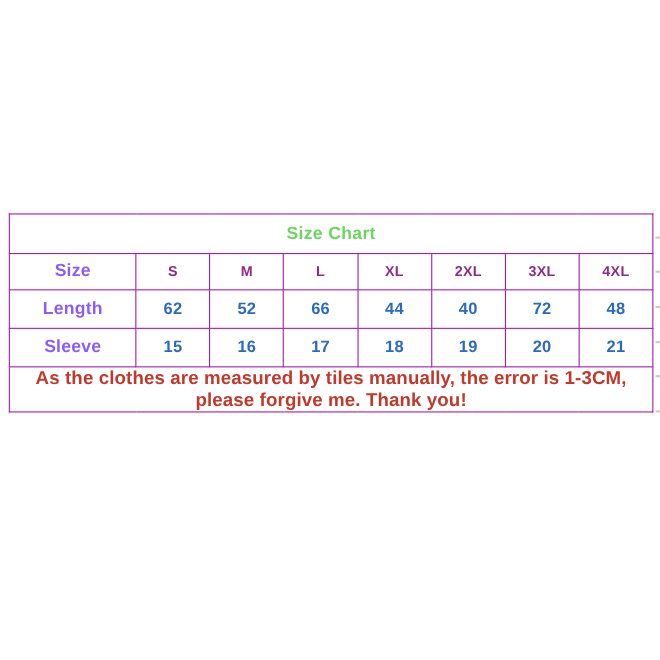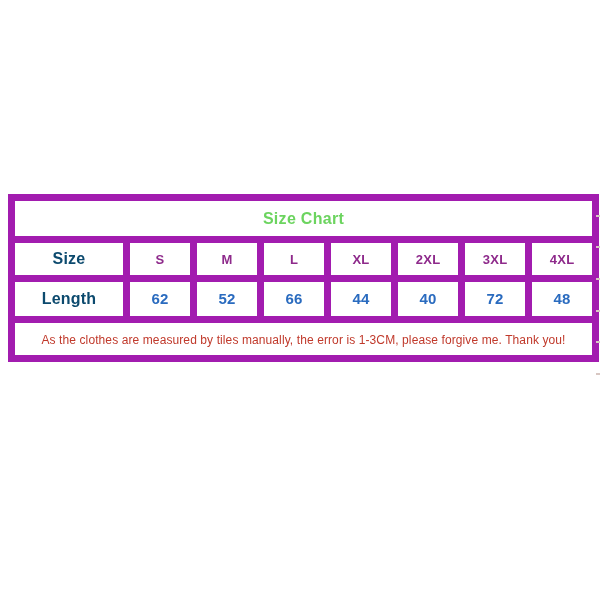--- a/index.html
+++ b/index.html
@@ -22,21 +22,21 @@
   #size-chart-table {
     position: absolute;
     left: 8px;
     top: 194px;
     width: 586px;
     border-collapse: collapse;
     table-layout: fixed;
     background: #ffffff;
   }
   #size-chart-table td {
-    border: 7px solid #a21caf;
+    border: 1px solid #a21caf;
     padding: 0;
     text-align: center;
     vertical-align: middle;
     background: #ffffff;
   }
   .title-row td {
     height: 35px;
   }
   .title-text {
     font-size: 16px;
@@ -49,38 +49,38 @@
   }
   .data-row td {
     height: 34px;
   }
   .note-row td {
     height: 32px;
   }
   .row-label {
     font-size: 16px;
     font-weight: bold;
-    color: #0c4a6e;
+    color: #8b5cf6;
     letter-spacing: 0.2px;
   }
   .size-label {
     font-size: 13px;
     font-weight: bold;
     color: #8e2a8b;
     letter-spacing: 0.3px;
   }
   .value {
     font-size: 15px;
     font-weight: bold;
     color: #2a6bbf;
     letter-spacing: 0.2px;
   }
   .note-text {
-    font-size: 12px;
-    font-weight: normal;
+    font-size: 17px;
+    font-weight: bold;
     color: #c0392b;
     letter-spacing: 0.1px;
     margin-top: 10px;
   }
   .col-label { width: 115px; }
   .col-size  { width: 67px; }
   .edge-marks {
     position: absolute;
     left: 595px;
     top: 200px;
@@ -169,20 +169,46 @@
           <span class="value">40</span>
         </td>
         <td>
           <span class="value">72</span>
         </td>
         <td>
           <span class="value">48</span>
         </td>
       </tr>
 
+      <tr class="data-row">
+        <td>
+          <span class="row-label">Sleeve</span>
+        </td>
+        <td>
+          <span class="value">15</span>
+        </td>
+        <td>
+          <span class="value">16</span>
+        </td>
+        <td>
+          <span class="value">17</span>
+        </td>
+        <td>
+          <span class="value">18</span>
+        </td>
+        <td>
+          <span class="value">19</span>
+        </td>
+        <td>
+          <span class="value">20</span>
+        </td>
+        <td>
+          <span class="value">21</span>
+        </td>
+      </tr>
 
       <tr class="note-row">
         <td colspan="8">
           <span class="note-text">As the clothes are measured by tiles manually, the error is 1-3CM, please forgive me. Thank you!</span>
         </td>
       </tr>
 
     </tbody>
   </table>
 

